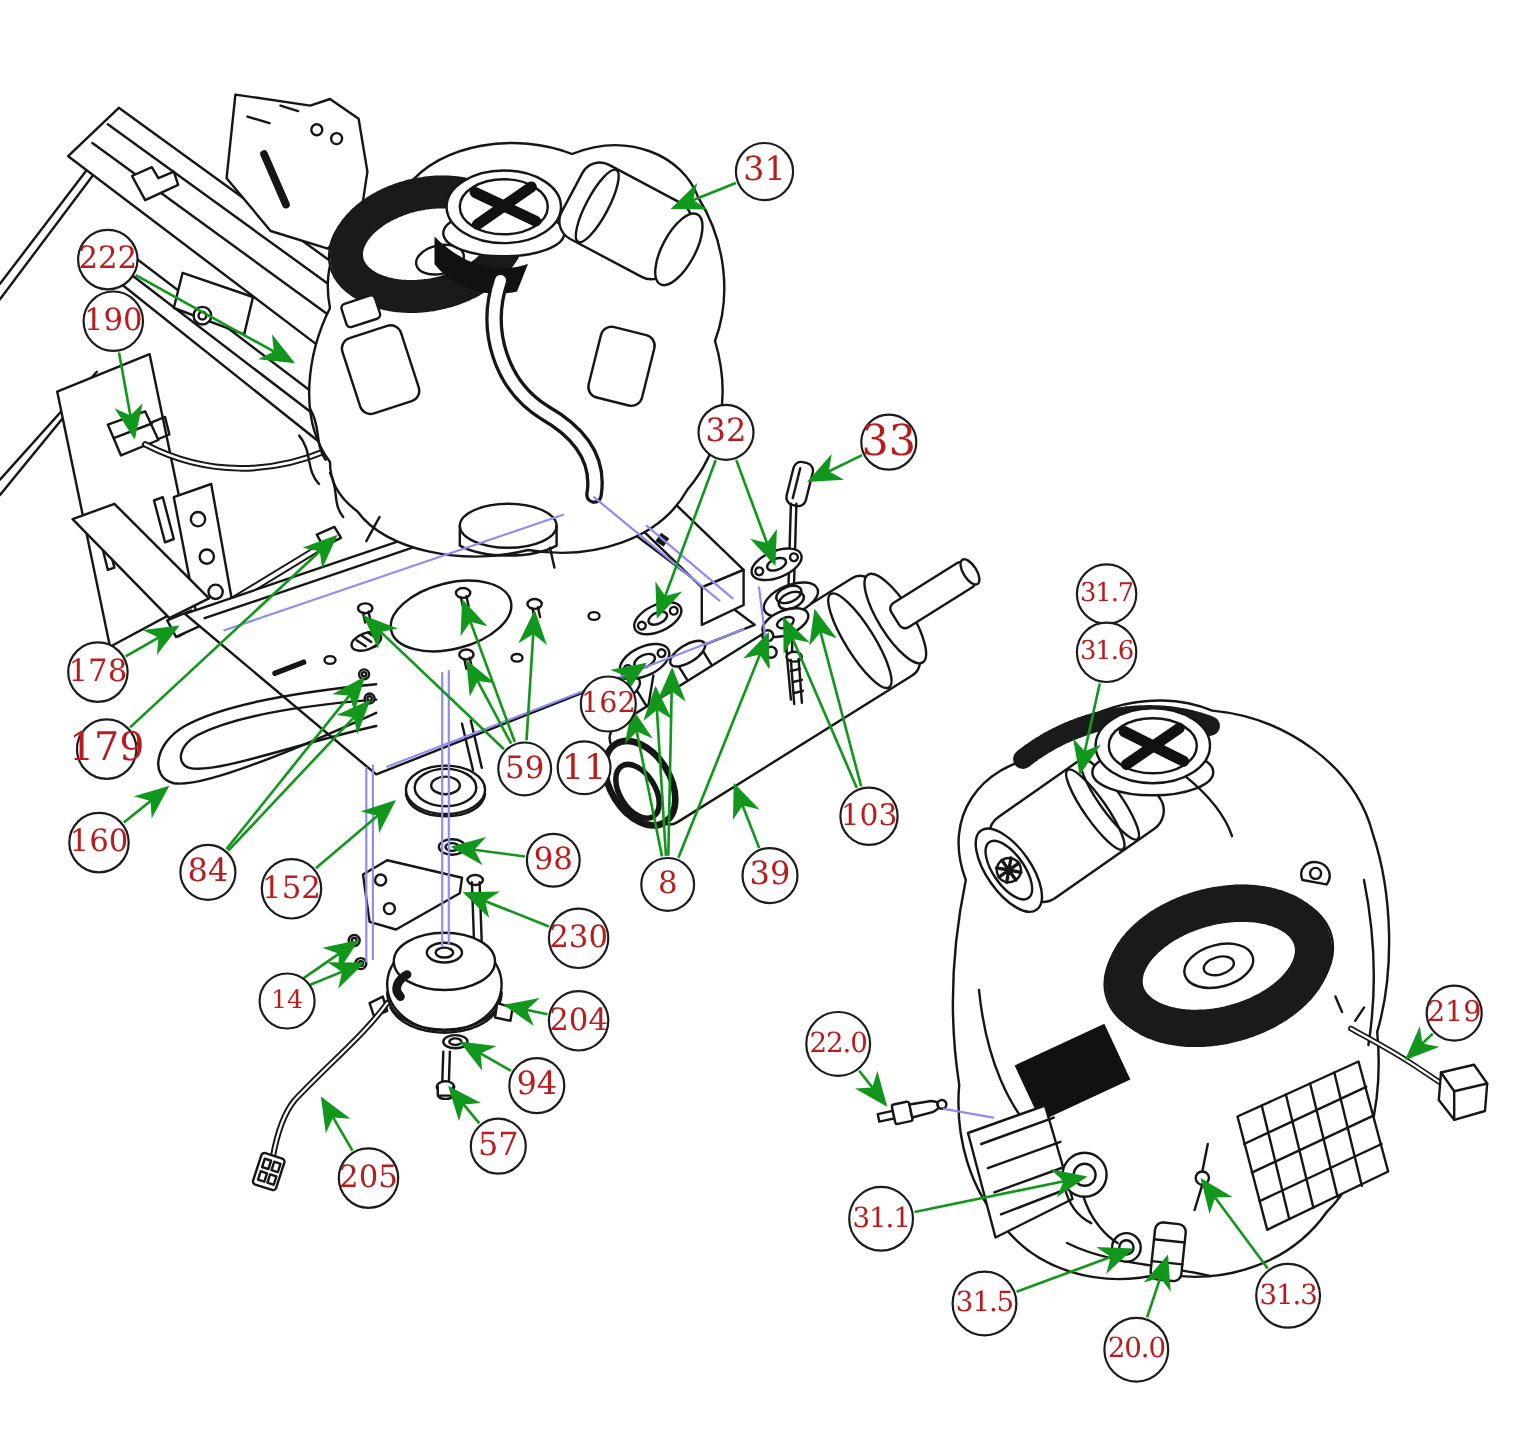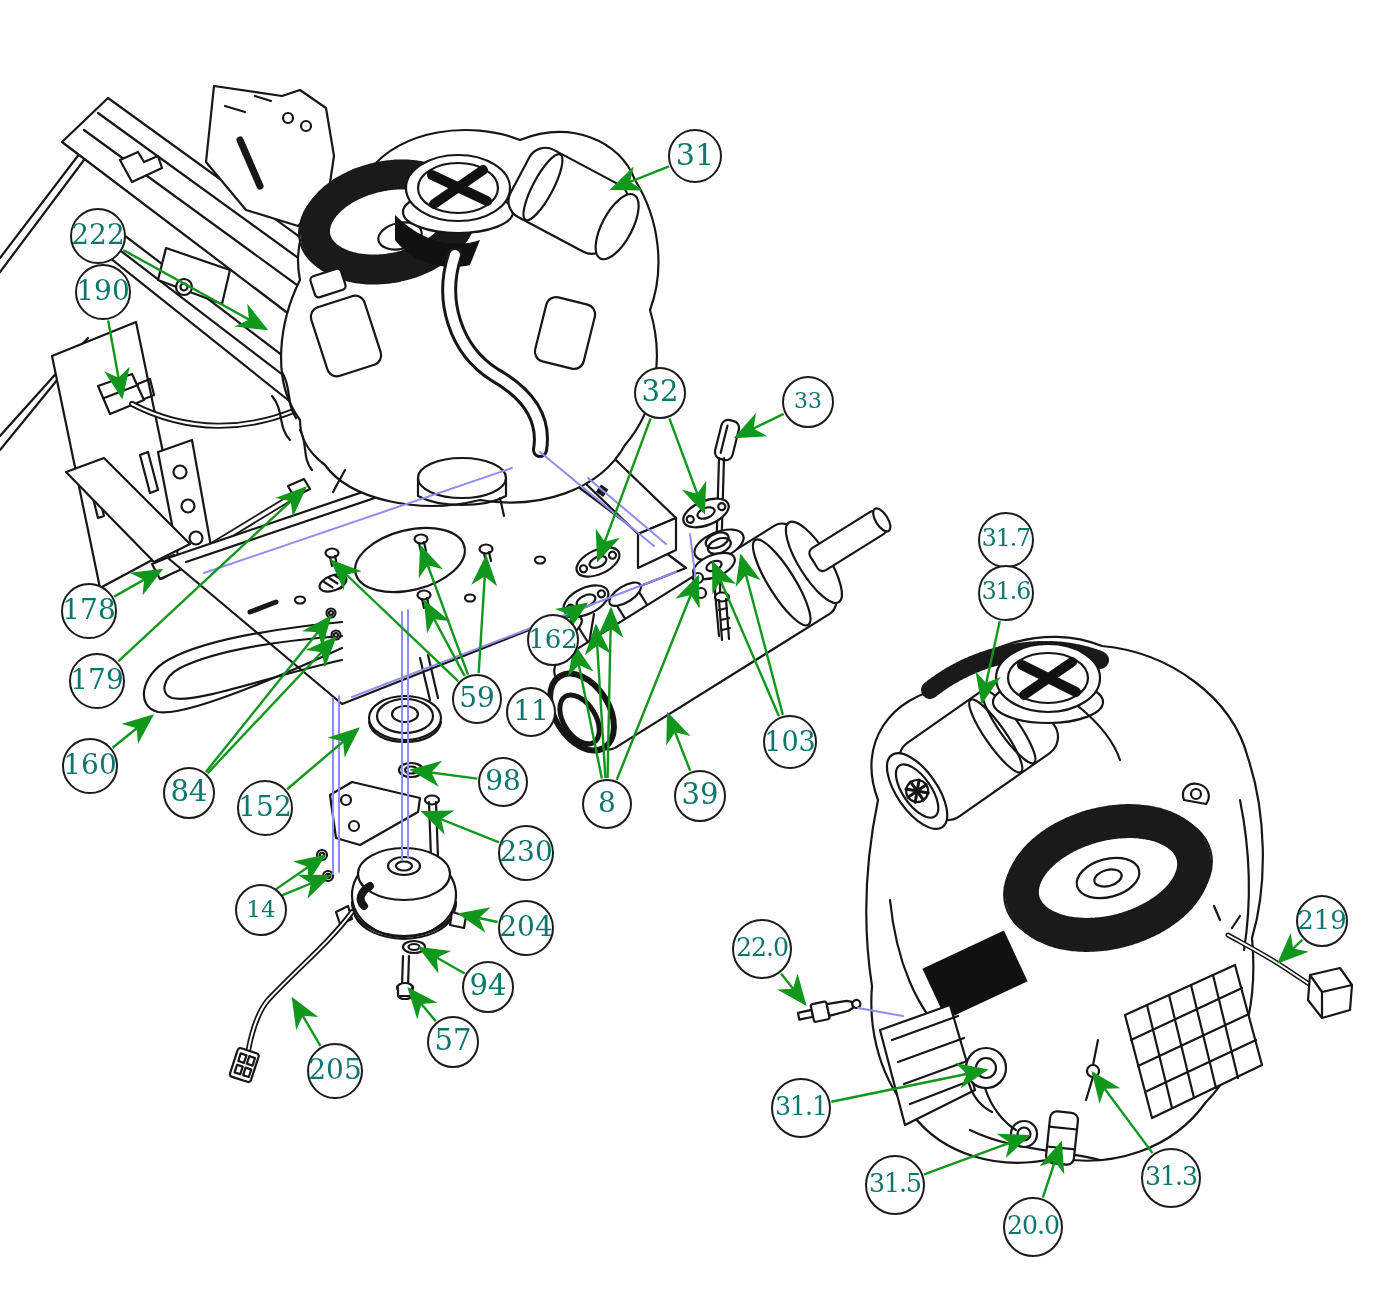--- a/index.html
+++ b/index.html
@@ -2,21 +2,21 @@
 <html><head>
 <meta charset="utf-8">
 <title>Engine Assembly Parts Diagram</title>
 <style>
   html,body{margin:0;padding:0;background:#fff;}
   #stage{position:relative;width:1400px;height:1307px;background:#fff;overflow:hidden;
          font-family:"DejaVu Serif", serif;}
   #art,#leaders{position:absolute;left:0;top:0;width:1400px;height:1307px;}
   .callout{position:absolute;box-sizing:border-box;border:2.6px solid #1c1c1c;border-radius:50%;
            background:#fff;display:flex;align-items:center;justify-content:center;
-           color:#0f766e;line-height:1;cursor:pointer;z-index:5;}
+           color:#b91c1c;line-height:1;cursor:pointer;z-index:5;}
   .callout span{transform:translateY(-1px);}
 </style>
 </head>
 <body>
 
 <div id="stage">
 
 <svg id="art" viewBox="0 0 1400 1307" fill="none" stroke="#161616" stroke-width="2.2" stroke-linejoin="round" stroke-linecap="round">
 
   <g>
@@ -387,51 +387,51 @@
       </div>
       <div class="callout" style="left: 70px; top: 208px; width: 56px; height: 56px; font-size: 28px;">
         <span>222</span>
       </div>
       <div class="callout" style="left: 75px; top: 264px; width: 56px; height: 56px; font-size: 28px;">
         <span>190</span>
       </div>
       <div class="callout" style="left: 634px; top: 367px; width: 52px; height: 52px; font-size: 29.12px;">
         <span>32</span>
       </div>
-      <div class="callout" style="left: 782px; top: 376px; width: 52px; height: 52px; font-size: 22px;">
+      <div class="callout" style="left: 782px; top: 376px; width: 52px; height: 52px; font-size: 39px;">
         <span>33</span>
       </div>
       <div class="callout" style="left: 978px; top: 512px; width: 56px; height: 56px; font-size: 23.52px; letter-spacing: -1px;">
         <span>31.7</span>
       </div>
       <div class="callout" style="left: 978px; top: 565px; width: 56px; height: 56px; font-size: 23.52px; letter-spacing: -1px;">
         <span>31.6</span>
       </div>
       <div class="callout" style="left: 61px; top: 583px; width: 56px; height: 56px; font-size: 28px;">
         <span>178</span>
       </div>
-      <div class="callout" style="left: 69px; top: 653px; width: 56px; height: 56px; font-size: 28px; text-align: right;">
+      <div class="callout" style="left: 69px; top: 653px; width: 56px; height: 56px; font-size: 36px; text-align: right;">
         <span>179</span>
       </div>
       <div class="callout" style="left: 62px; top: 738px; width: 56px; height: 56px; font-size: 28px;">
         <span>160</span>
       </div>
       <div class="callout" style="left: 163px; top: 767px; width: 52px; height: 52px; font-size: 29.12px;">
         <span>84</span>
       </div>
       <div class="callout" style="left: 237px; top: 780px; width: 56px; height: 56px; font-size: 28px;">
         <span>152</span>
       </div>
       <div class="callout" style="left: 506px; top: 614px; width: 52px; height: 52px; font-size: 26px; margin-left: 21px;">
         <span>162</span>
       </div>
       <div class="callout" style="left: 452px; top: 674px; width: 50px; height: 50px; font-size: 28px;">
         <span>59</span>
       </div>
-      <div class="callout" style="left: 506px; top: 687px; width: 50px; height: 50px; font-size: 28px; text-align: right;">
+      <div class="callout" style="left: 506px; top: 673px; width: 50px; height: 50px; font-size: 32px; text-align: right;">
         <span>11</span>
       </div>
       <div class="callout" style="left: 478px; top: 757px; width: 50px; height: 50px; font-size: 28px;">
         <span>98</span>
       </div>
       <div class="callout" style="left: 498px; top: 825px; width: 56px; height: 56px; font-size: 28px;">
         <span>230</span>
       </div>
       <div class="callout" style="left: 582px; top: 779px; width: 50px; height: 50px; font-size: 28px;">
         <span>8</span>

